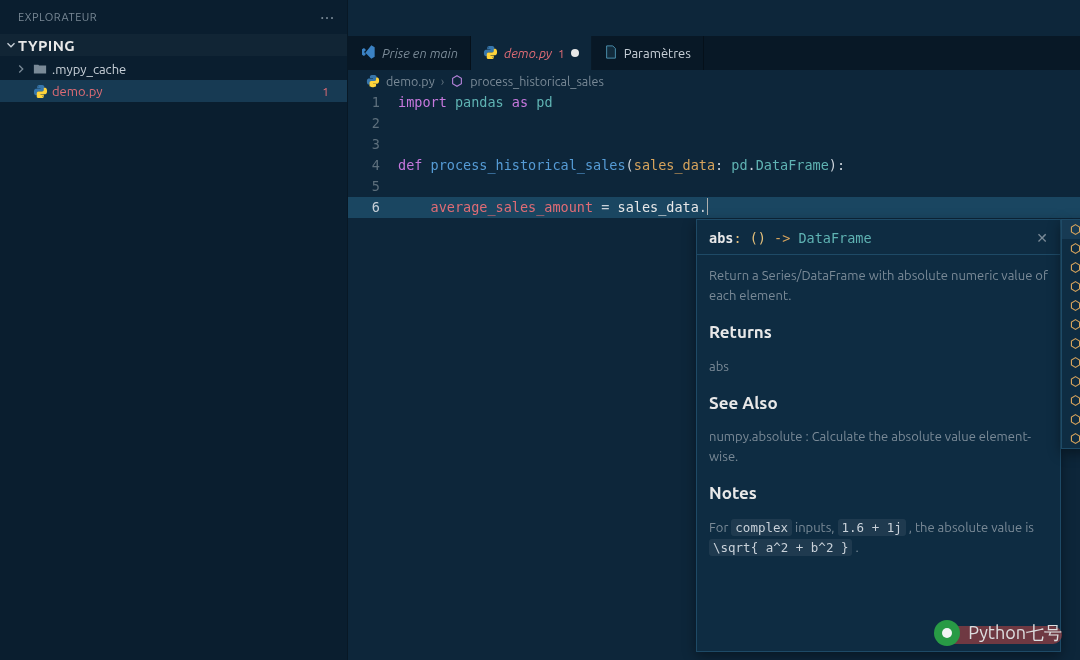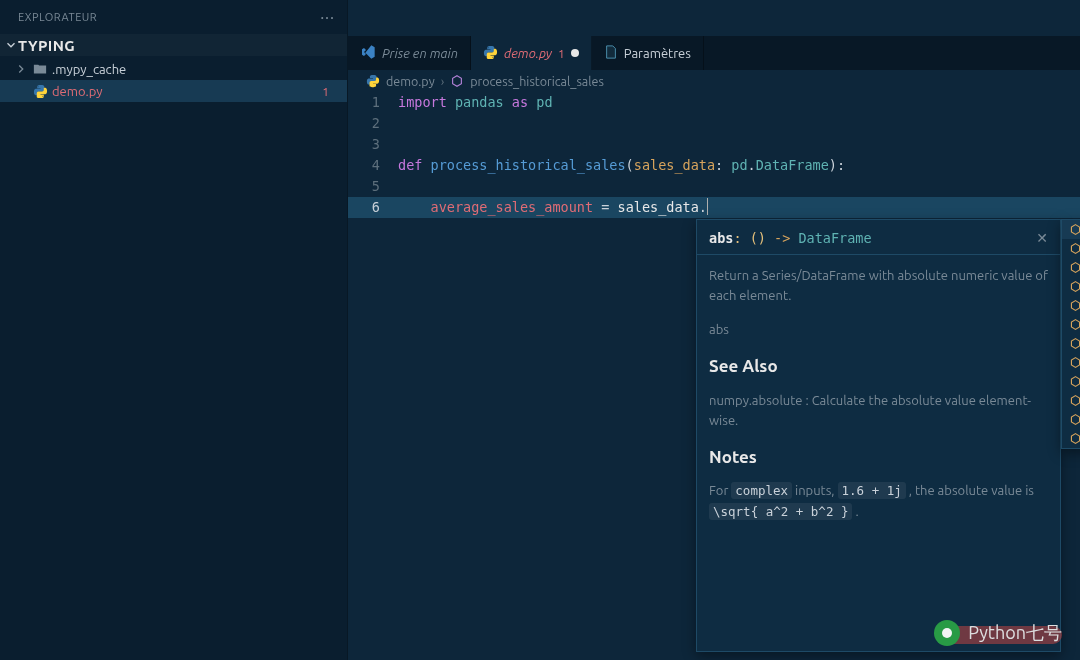--- a/index.html
+++ b/index.html
@@ -394,20 +394,21 @@
 
     <div class="doc">
       <div class="doc-header">
         <div class="doc-sig">
           <span class="sig-name">abs</span><span class="sig-punct">: ()</span> <span class="sig-arrow">-&gt;</span> <span class="sig-ret">DataFrame</span>
         </div>
         <div class="doc-close">✕</div>
       </div>
       <div class="doc-body">
         <p>Return a Series/DataFrame with absolute numeric value of each element.</p>
+        <h3>Returns</h3>
         <p class="ret-name">abs</p>
         <h3>See Also</h3>
         <p>numpy.absolute : Calculate the absolute value element-wise.</p>
         <h3>Notes</h3>
         <p><span>For </span><code>complex</code><span> inputs, </span><code>1.6 + 1j</code><span> , the absolute value is </span><code>\sqrt{ a^2 + b^2 }</code><span> .</span></p>
       </div>
     </div>
 
     <div class="suggest" id="suggest-list">
         <div class="suggest-row sel">

